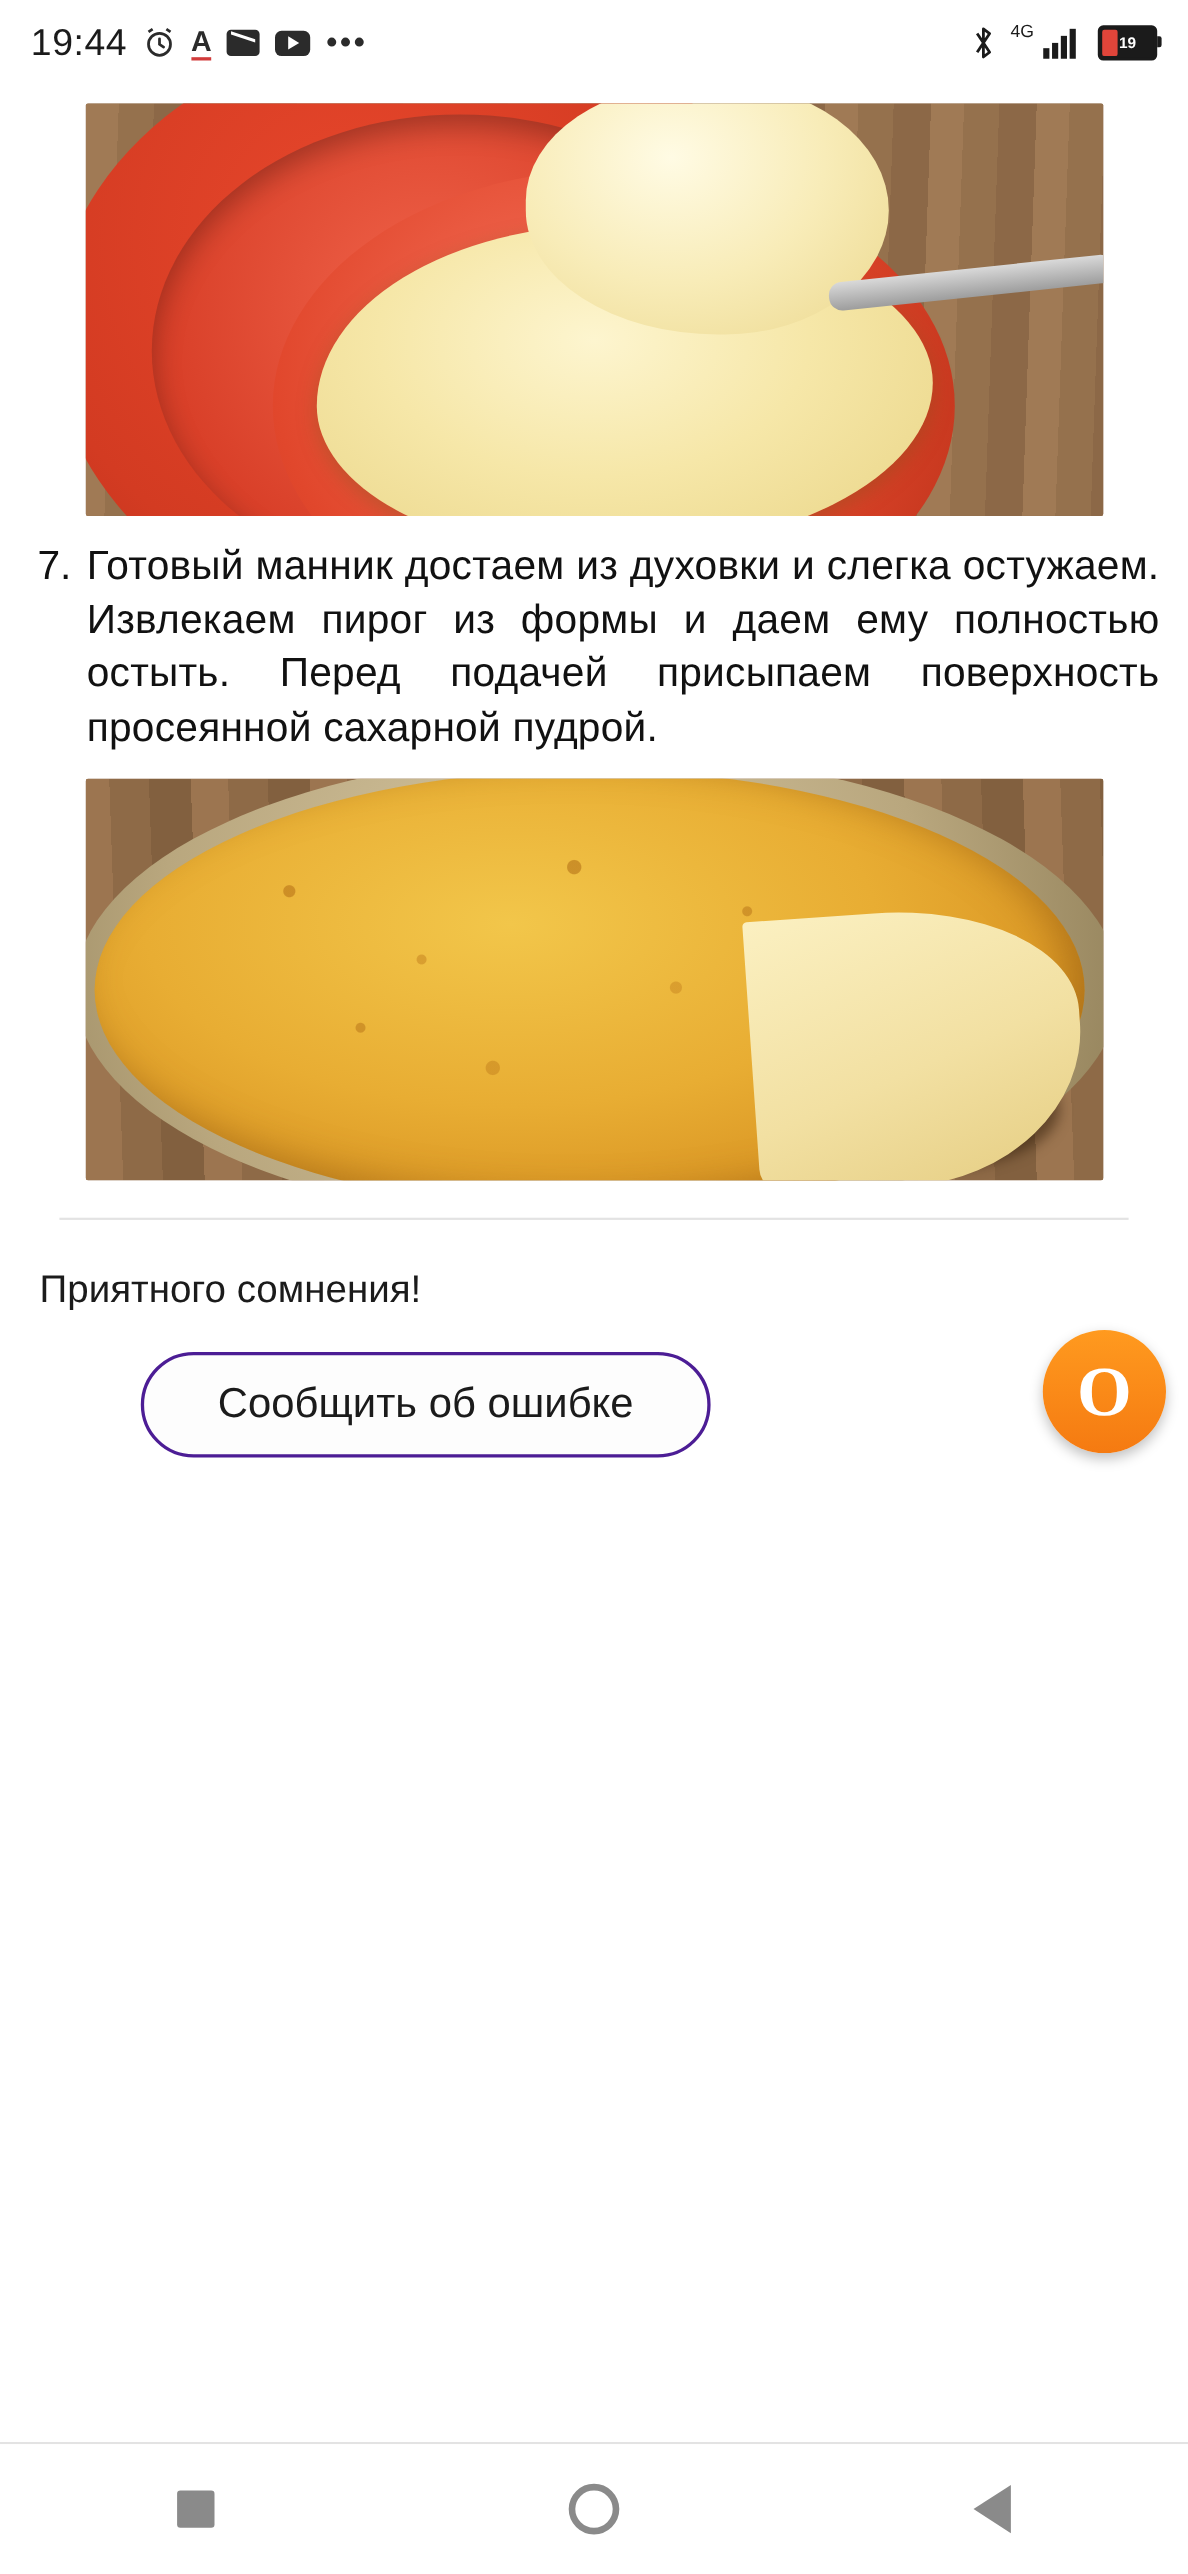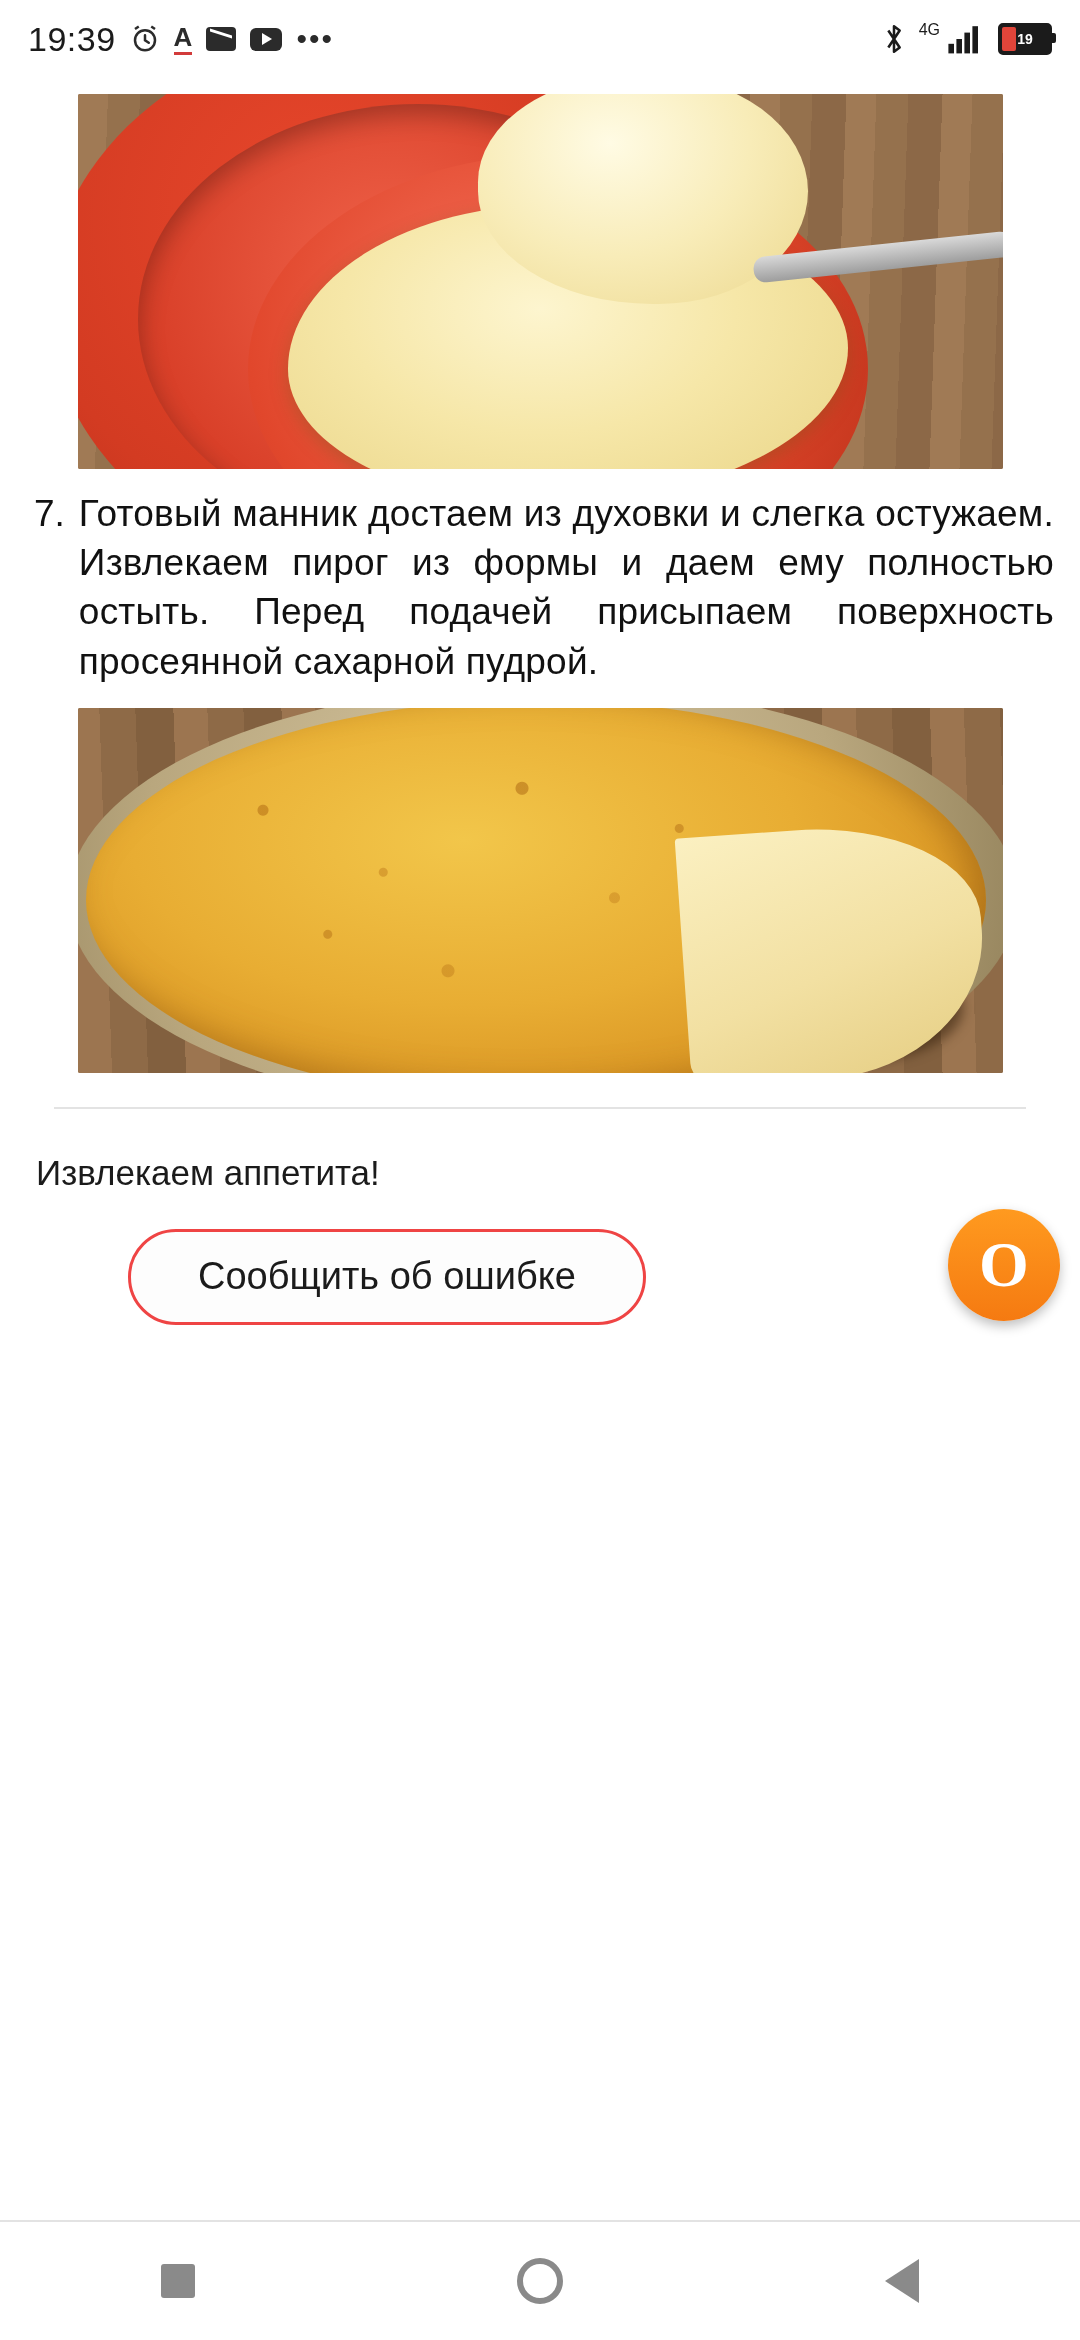--- a/index.html
+++ b/index.html
@@ -299,21 +299,21 @@
     position: relative;
     height: 150px;
     margin-top: 24px;
   }
   .report-btn {
     position: absolute;
     left: 102px;
     top: 12px;
     width: 518px;
     height: 96px;
-    border: 3px solid #ef4444;
+    border: 3px solid #4c1d95;
     border-radius: 52px;
     background: #fdfdfd;
     display: flex;
     align-items: center;
     justify-content: center;
     font-size: 38px;
     color: #1b1b1b;
     box-sizing: border-box;
   }
   .ok-fab {
@@ -368,21 +368,21 @@
     border-right: 34px solid #8a8a8a;
     border-top: 22px solid transparent;
     border-bottom: 22px solid transparent;
   }
 </style>
 </head>
 <body>
 
 <div class="status-bar">
   <div class="status-left">
-    <span class="status-clock">19:39</span>
+    <span class="status-clock">19:44</span>
     <span class="icon-sq alarm-icon">
       <svg width="30" height="30" viewBox="0 0 24 24">
         <circle cx="12" cy="13" r="8" fill="none" stroke="#2b2b2b" stroke-width="2"></circle>
         <path d="M12 9v4l3 2" stroke="#2b2b2b" stroke-width="2" fill="none" stroke-linecap="round"></path>
         <path d="M4 4l3-2M20 4l-3-2" stroke="#2b2b2b" stroke-width="2"></path>
       </svg>
     </span>
     <span class="letter-a">A</span>
     <span class="mail-icon"></span>
     <span class="yt-icon"></span>
@@ -432,21 +432,21 @@
     <div class="p2-wood"></div>
     <div class="p2-dish"></div>
     <div class="p2-shadow"></div>
     <div class="p2-cake"></div>
     <div class="p2-speckle"></div>
     <div class="p2-cut"></div>
   </div>
 
   <div class="divider"></div>
 
-  <div class="closing">Извлекаем аппетита!</div>
+  <div class="closing">Приятного сомнения!</div>
 
   <div class="report-row">
     <div class="report-btn">Сообщить об ошибке</div>
     <div class="ok-fab">О</div>
   </div>
 
 </div>
 
 <div class="bottom-divider"></div>
 

